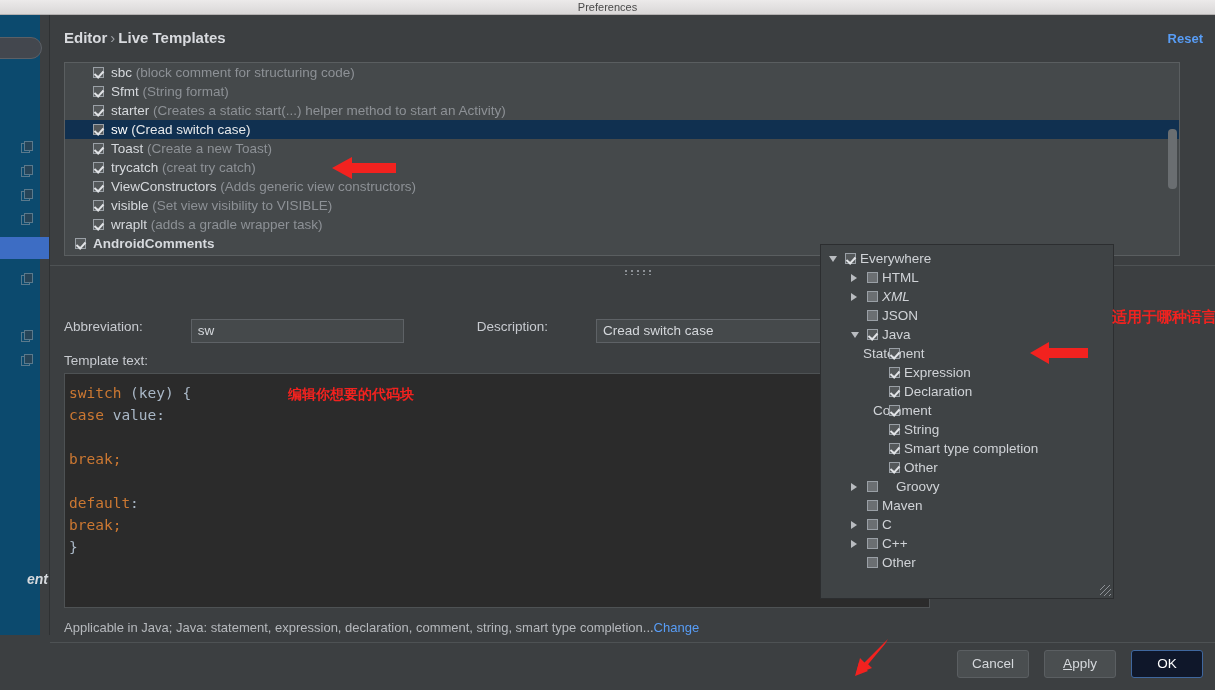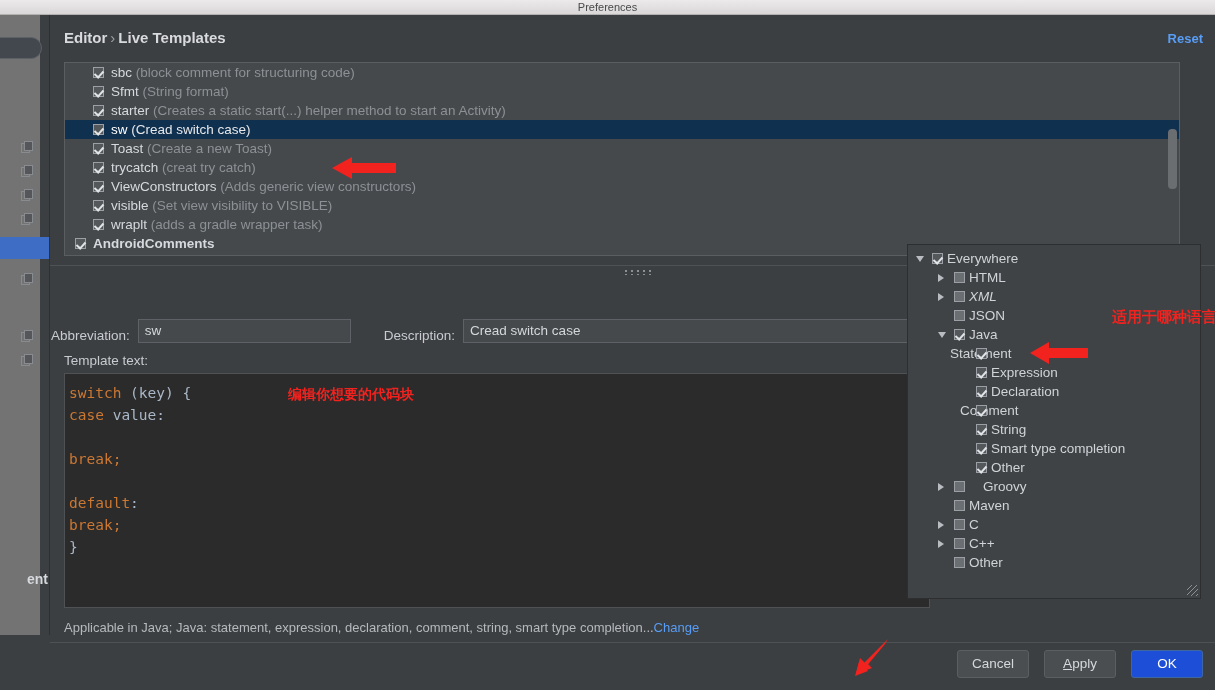--- a/index.html
+++ b/index.html
@@ -7,21 +7,22 @@
     width: 1215px; height: 690px;
     font-family: "Liberation Sans", sans-serif;
     background: #3c3f41;
     overflow: hidden;
   }
   #root { position: relative; width: 1215px; height: 690px; }
 
   
   .bg-window {
     position: absolute; left: 0; top: 15px; width: 40px; height: 620px;
-    background: #737373;
+    background: #0c4a6e;
+    font-style: italic;
   }
   .bg-pill {
     position: absolute; left: -22px; top: 22px; width: 64px; height: 22px;
     border: 1px solid #5c6066; border-radius: 11px; background: #43474e;
   }
   .bg-icon {
     position: absolute; right: 8px; width: 11px; height: 11px;
     opacity: .55;
   }
   .bg-icon::before {
@@ -153,22 +154,22 @@
   .splitter-grip {
     position: absolute; left: 573px; top: 4px;
     width: 28px; height: 6px;
     background-image:
       radial-gradient(circle, #8d9196 1px, transparent 1px);
     background-size: 6px 4px;
   }
 
   
   .field-row {
-    position: absolute; left: 1px; top: 304px;
-    display: flex; align-items: flex-end;
+    position: absolute; left: 14px; top: 304px;
+    display: flex; align-items: flex-start; gap: 40px;
   }
   .field-label { font-size: 13.5px; color: #c8cbd0; margin-right: 8px; }
   .field-input {
     height: 24px; border: 1px solid #5e6266; background: #45494b;
     font-size: 13.5px; color: #d4d7db; line-height: 22px; padding: 0 6px;
   }
   .abbr-input { width: 213px; }
   .desc-input { width: 475px; }
   .desc-label { margin-left: 33px; }
 
@@ -199,21 +200,21 @@
     border: 1px solid #6f7377; border-radius: 2px;
   }
 
   .note-code {
     position: absolute; left: 288px; top: 386px;
     font-size: 14px; font-weight: bold; color: #f2221f;
   }
 
   
   .ctx-popup {
-    position: absolute; left: 907px; top: 244px;
+    position: absolute; left: 820px; top: 244px;
     width: 294px; height: 355px;
     background: #3f4345; border: 1px solid #2c2e30;
   }
   .ctx-row {
     position: relative; height: 19px; line-height: 19px;
     font-size: 13.5px; color: #d0d3d7; white-space: nowrap;
   }
   .ctx-cb {
     position: absolute; top: 4px; width: 11px; height: 11px;
     border: 1px solid #9aa0a6; background: #6b6f72;
@@ -260,21 +261,21 @@
     display: flex; gap: 15px;
   }
   .btn {
     min-width: 72px; height: 28px; padding: 0 14px;
     border: 1px solid #5b5f62; border-radius: 3px;
     background: #4a4e50; color: #d5d8dc;
     font-size: 13.5px; line-height: 26px; text-align: center;
     cursor: pointer;
   }
   .btn.default {
-    background: #1d4ed8; border-color: #3f679e; color: #ffffff;
+    background: #0f172a; border-color: #3f679e; color: #ffffff;
   }
   .btn u { text-decoration: underline; }
 
   
   .arrow { position: absolute; }
 </style>
 </head>
 <body>
 
 <div id="root">

